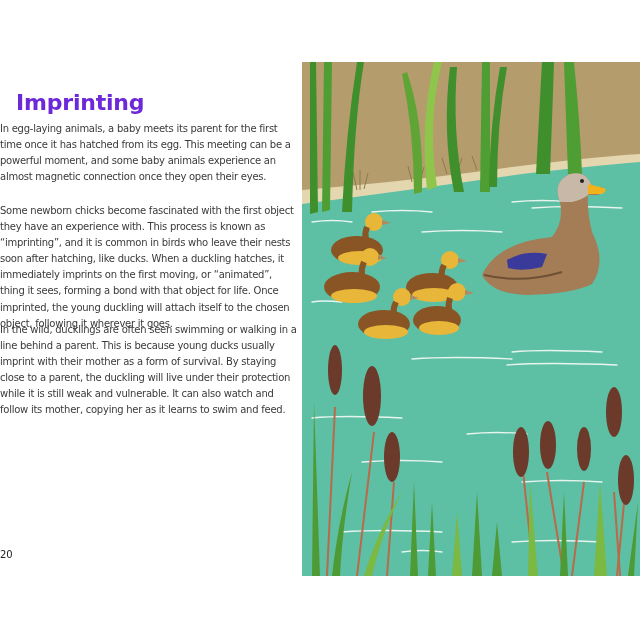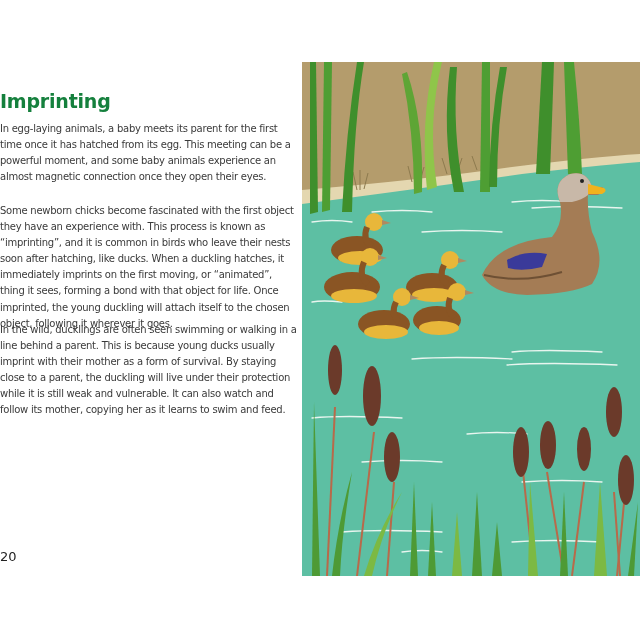--- a/index.html
+++ b/index.html
@@ -1,24 +1,24 @@
 <!DOCTYPE html>
 <html><head>
 <meta charset="utf-8">
 <style>
   html, body { margin:0; padding:0; }
   body { width:640px; height:640px; background:#ffffff; position:relative; overflow:hidden; font-family:"DejaVu Sans", sans-serif; }
   .page-left { position:absolute; left:0; top:0; width:300px; height:640px; }
-  .title { position:absolute; left:0; top:90px; font-size:19px; font-weight:bold; color:#15803d; letter-spacing:-0.2px; margin:0; }
+  .title { position:absolute; left:16px; top:90px; font-size:22px; font-weight:bold; color:#6d28d9; letter-spacing:-0.2px; margin:0; }
   .para { position:absolute; left:0; width:298px; font-size:10px; line-height:16.1px; color:#3a3a3a; margin:0; letter-spacing:-0.25px; }
   #p1 { top:121px; }
   #p2 { top:203px; }
   #p3 { top:322px; }
   #p4 { top:435px; }
-  .pagenum { position:absolute; left:0; top:549px; font-size:13px; color:#222; }
+  .pagenum { position:absolute; left:0; top:549px; font-size:10px; color:#222; }
   .illus { position:absolute; left:302px; top:62px; width:338px; height:514px; overflow:hidden; }
   .illus svg { display:block; }
 </style>
 </head>
 <body>
 
 <div class="page-left">
   <h1 class="title">Imprinting</h1>
   <p class="para" id="p1">In egg-laying animals, a baby meets its parent for the first time once it has hatched from its egg. This meeting can be a powerful moment, and some baby animals experience an almost magnetic connection once they open their eyes.</p>
   <p class="para" id="p2">Some newborn chicks become fascinated with the first object they have an experience with. This process is known as “imprinting”, and it is common in birds who leave their nests soon after hatching, like ducks. When a duckling hatches, it immediately imprints on the first moving, or “animated”, thing it sees, forming a bond with that object for life. Once imprinted, the young duckling will attach itself to the chosen object, following it wherever it goes.</p>

